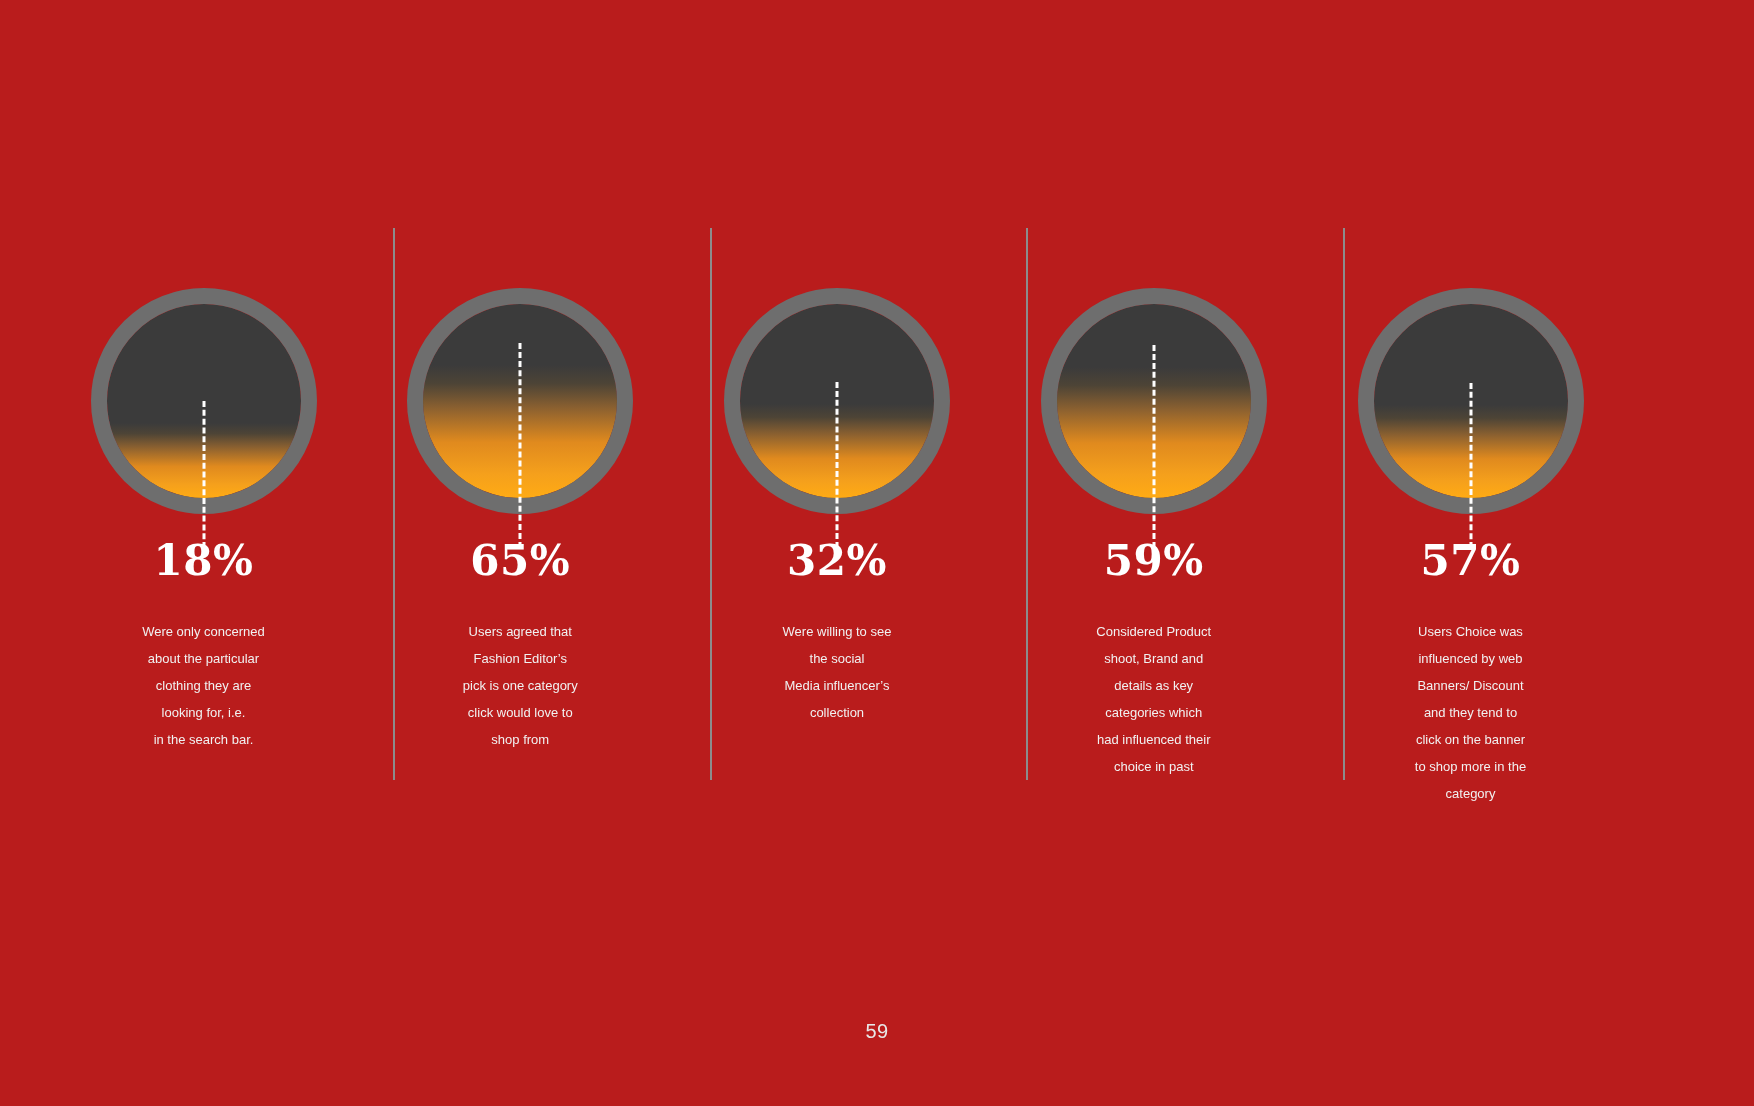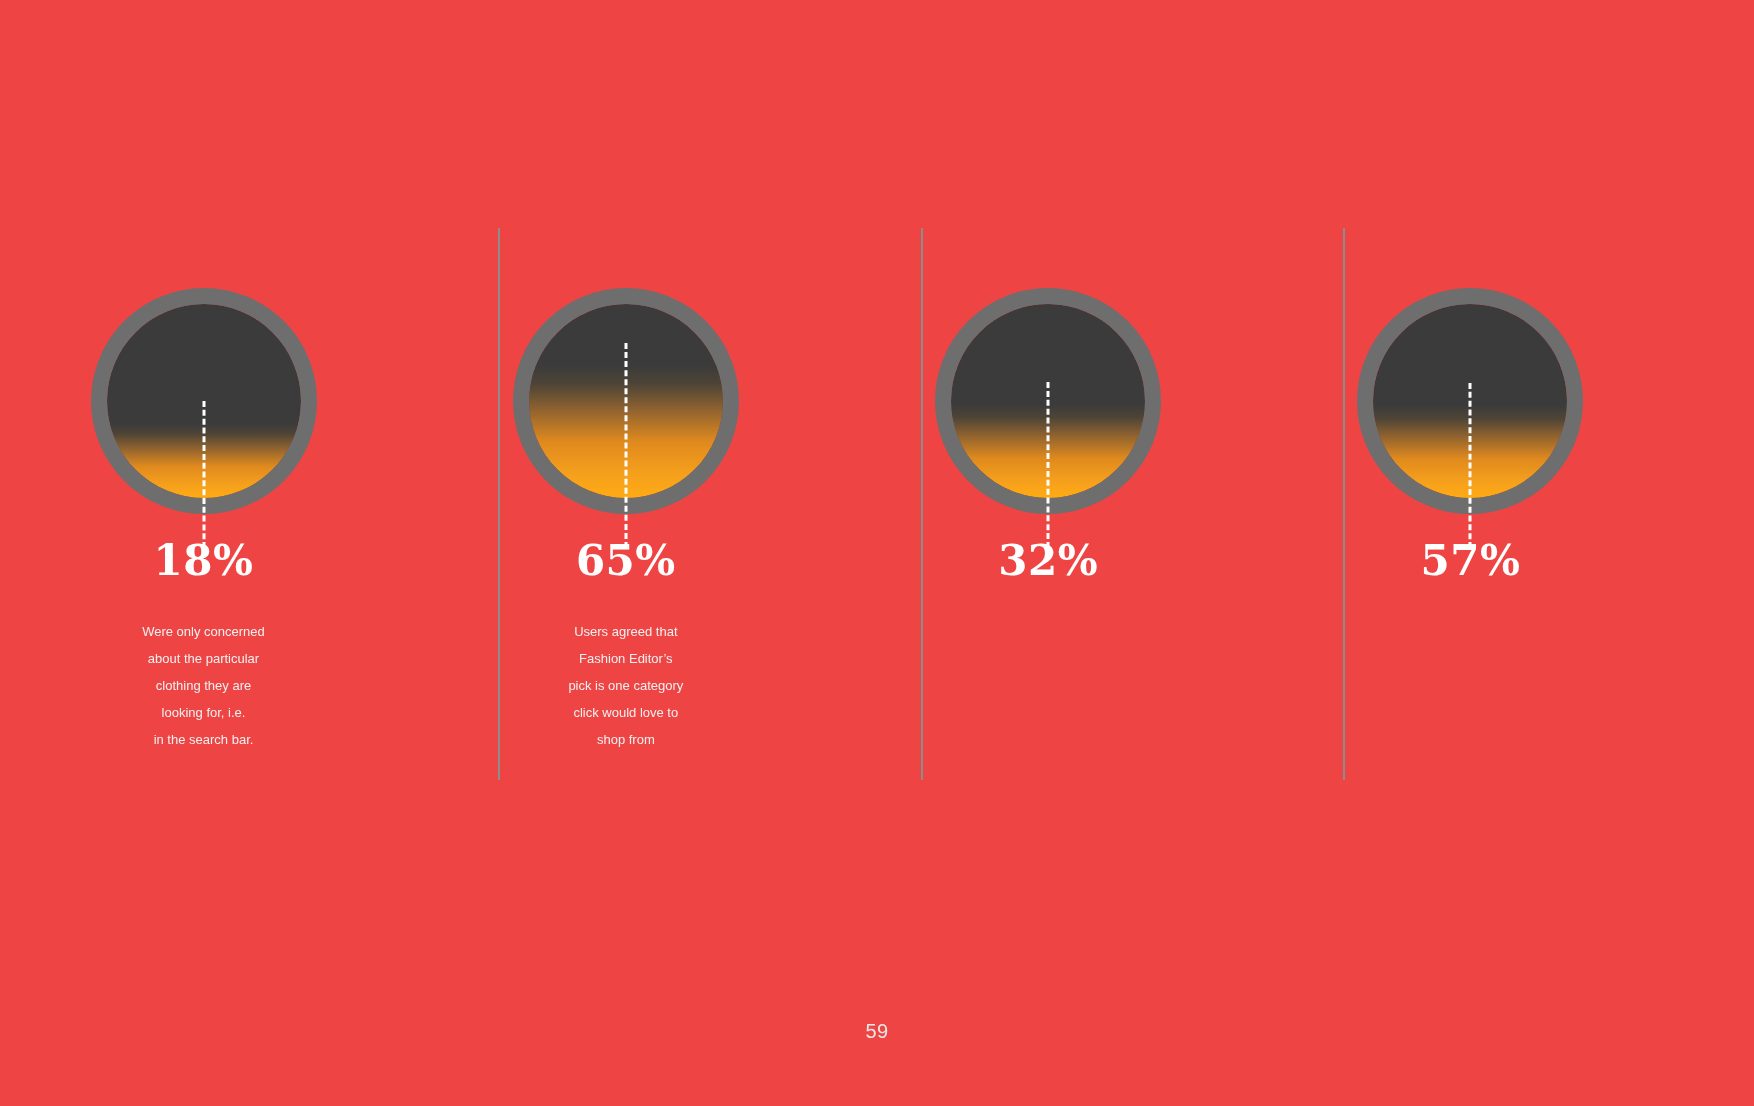--- a/index.html
+++ b/index.html
@@ -13,21 +13,21 @@
     background: #3b3b3b;
     font-family: "Liberation Sans", sans-serif;
     overflow: hidden;
     position: relative;
   }
 
   #slide {
     position: relative;
     width: 1754px;
     height: 1106px;
-    background: #ef4444;
+    background: #b91c1c;
   }
 
   
   #stats-row {
     position: absolute;
     left: 77px;
     top: 228px;
     width: 1520px;
     height: 552px;
     display: flex;
@@ -190,32 +190,59 @@
 
     <div class="stat-column">
       <div class="gauge-wrap">
         <div class="gauge-inner">
           <div class="gauge-liquid" style="height: 93.896px;"></div>
         </div>
         <div class="gauge-ring"></div>
         <div class="gauge-tick" style="top: 94.104px; height: 165.896px;"></div>
       </div>
       <div class="stat-percent">32%</div>
-    </div>
-
-
+      <div class="stat-desc">Were willing to see
+the social
+Media influencer’s
+collection</div>
+    </div>
+
+
+    <div class="stat-column">
+      <div class="gauge-wrap">
+        <div class="gauge-inner">
+          <div class="gauge-liquid" style="height: 130.562px;"></div>
+        </div>
+        <div class="gauge-ring"></div>
+        <div class="gauge-tick" style="top: 57.438px; height: 202.562px;"></div>
+      </div>
+      <div class="stat-percent">59%</div>
+      <div class="stat-desc">Considered Product
+shoot, Brand and
+details as key
+categories which
+had influenced their
+choice in past</div>
+    </div>
 
     <div class="stat-column">
       <div class="gauge-wrap">
         <div class="gauge-inner">
           <div class="gauge-liquid" style="height: 92.538px;"></div>
         </div>
         <div class="gauge-ring"></div>
         <div class="gauge-tick" style="top: 95.462px; height: 164.538px;"></div>
       </div>
       <div class="stat-percent">57%</div>
+      <div class="stat-desc">Users Choice was
+influenced by web
+Banners/ Discount
+and they tend to
+click on the banner
+to shop more in the
+category</div>
     </div>
 
   </div>
 
   <div id="page-number">59</div>
 
 </div>
 
 </body></html>

